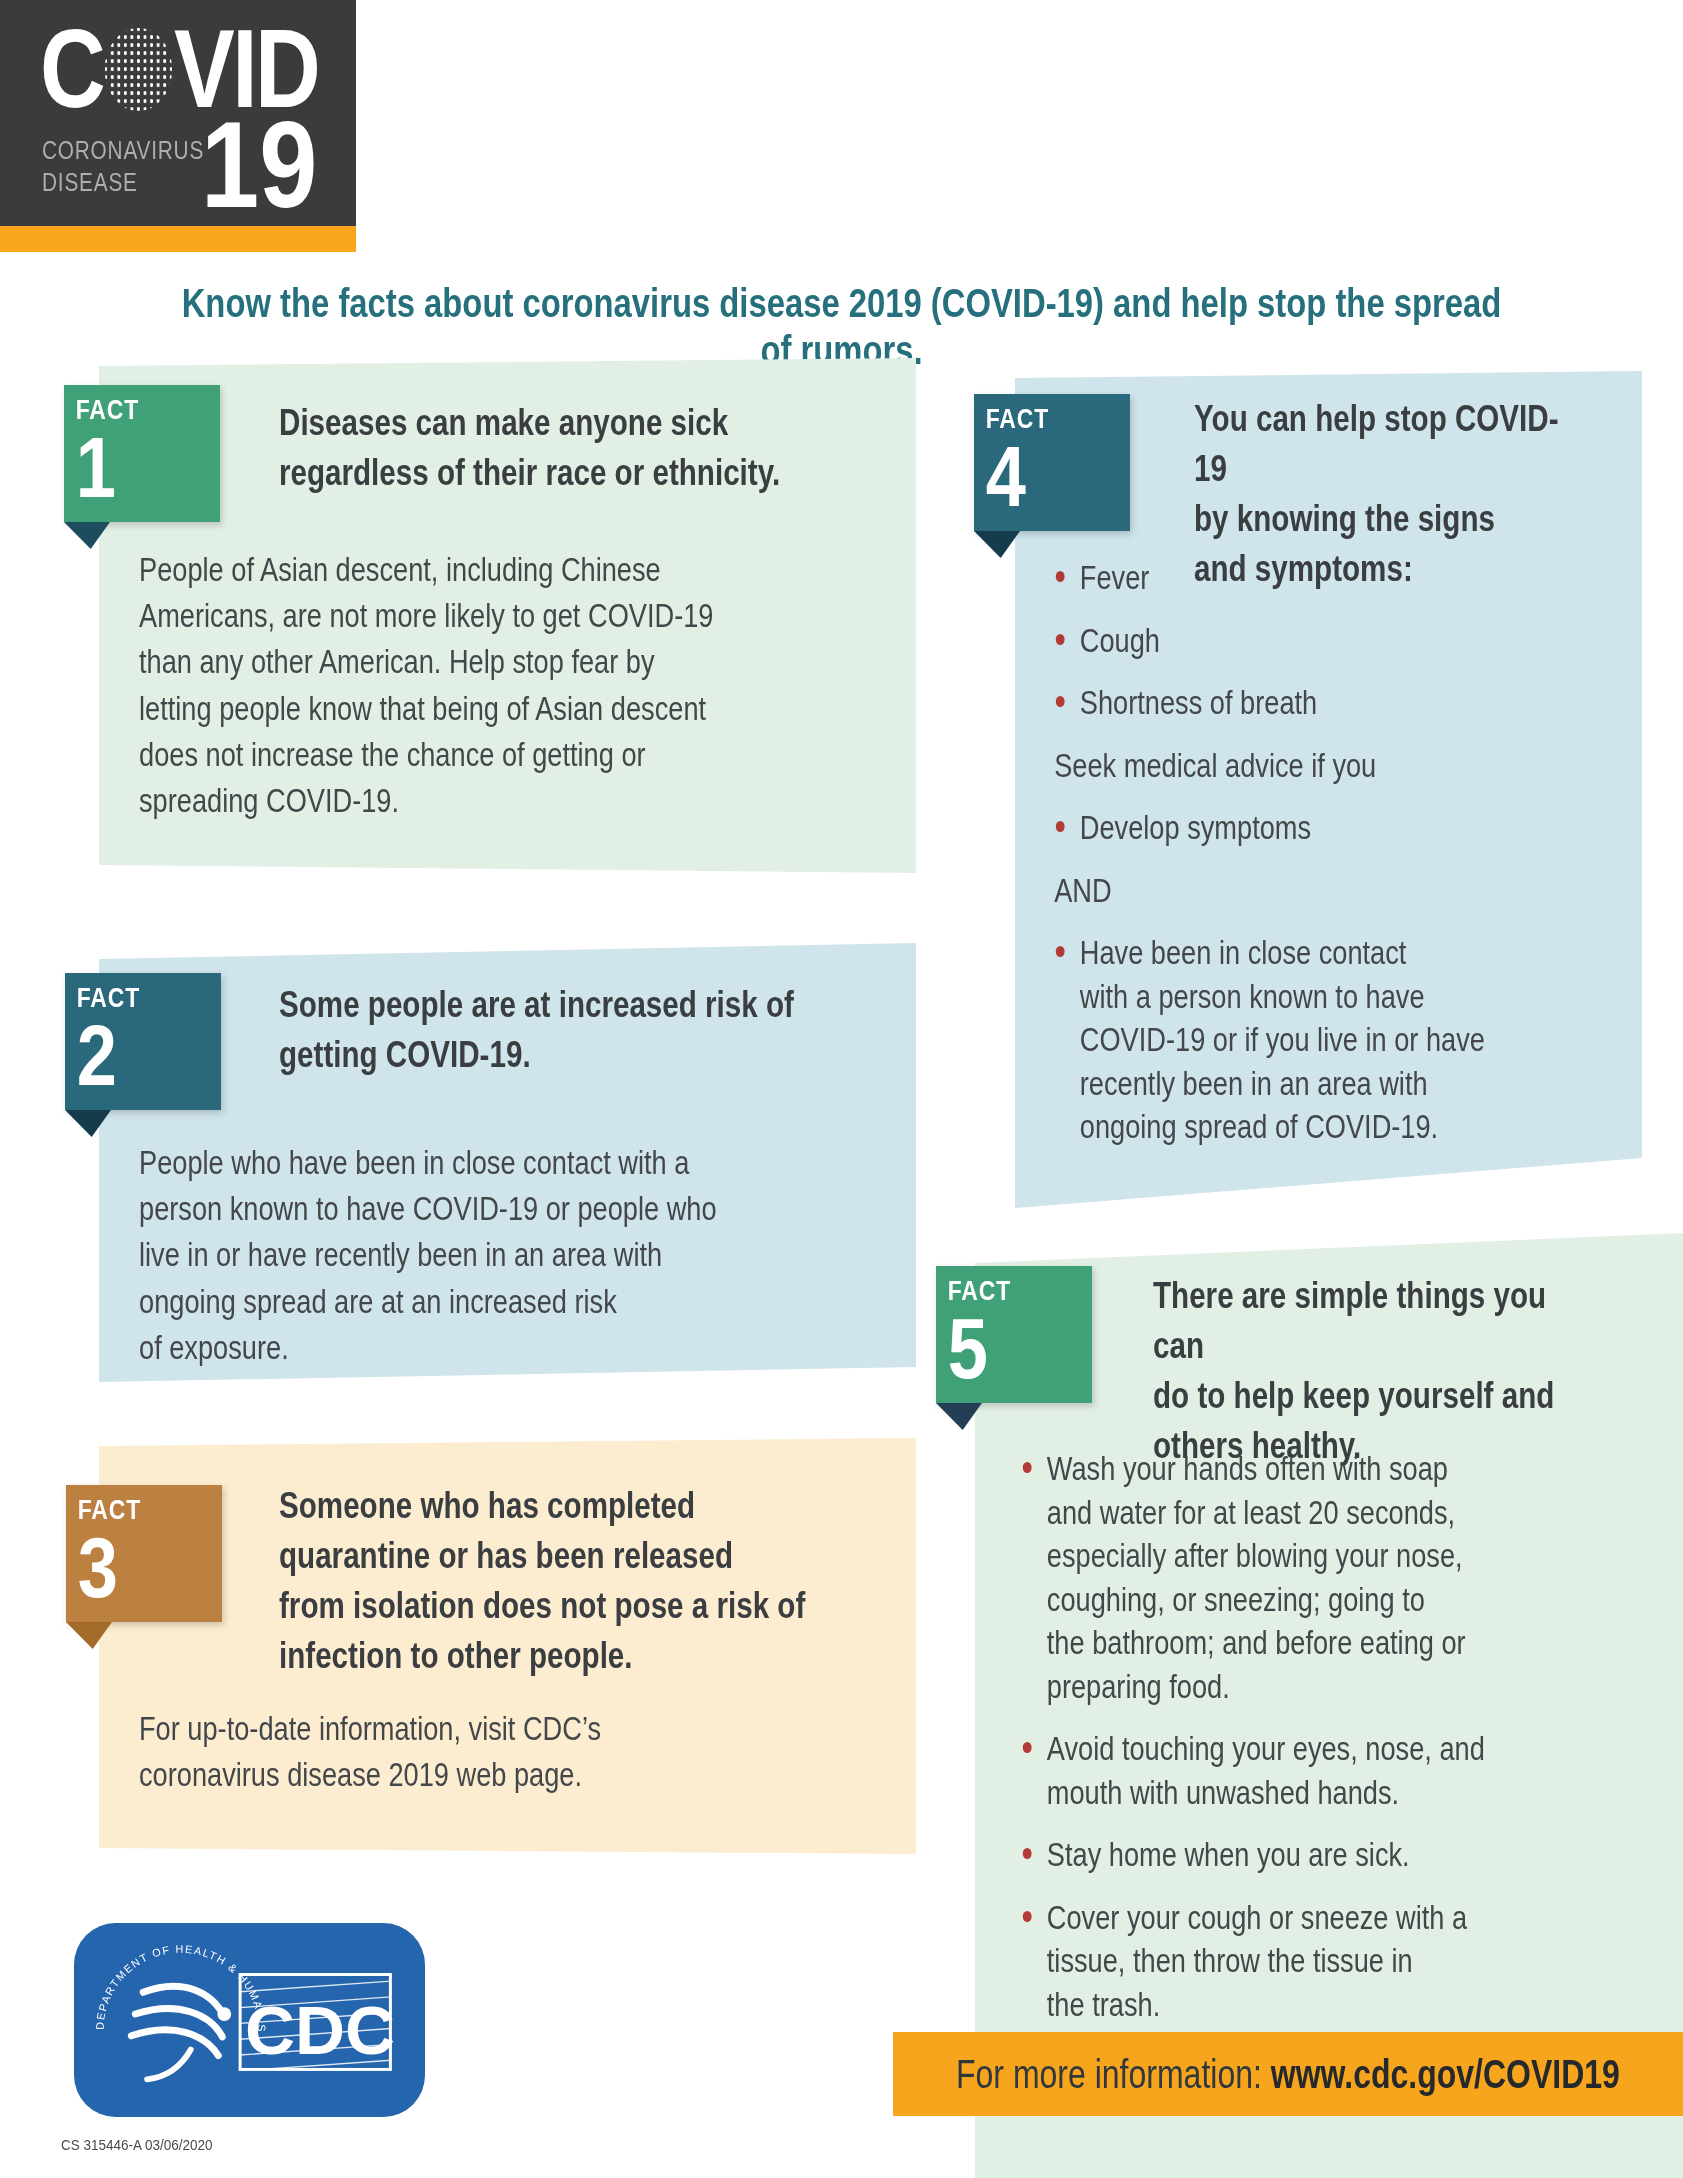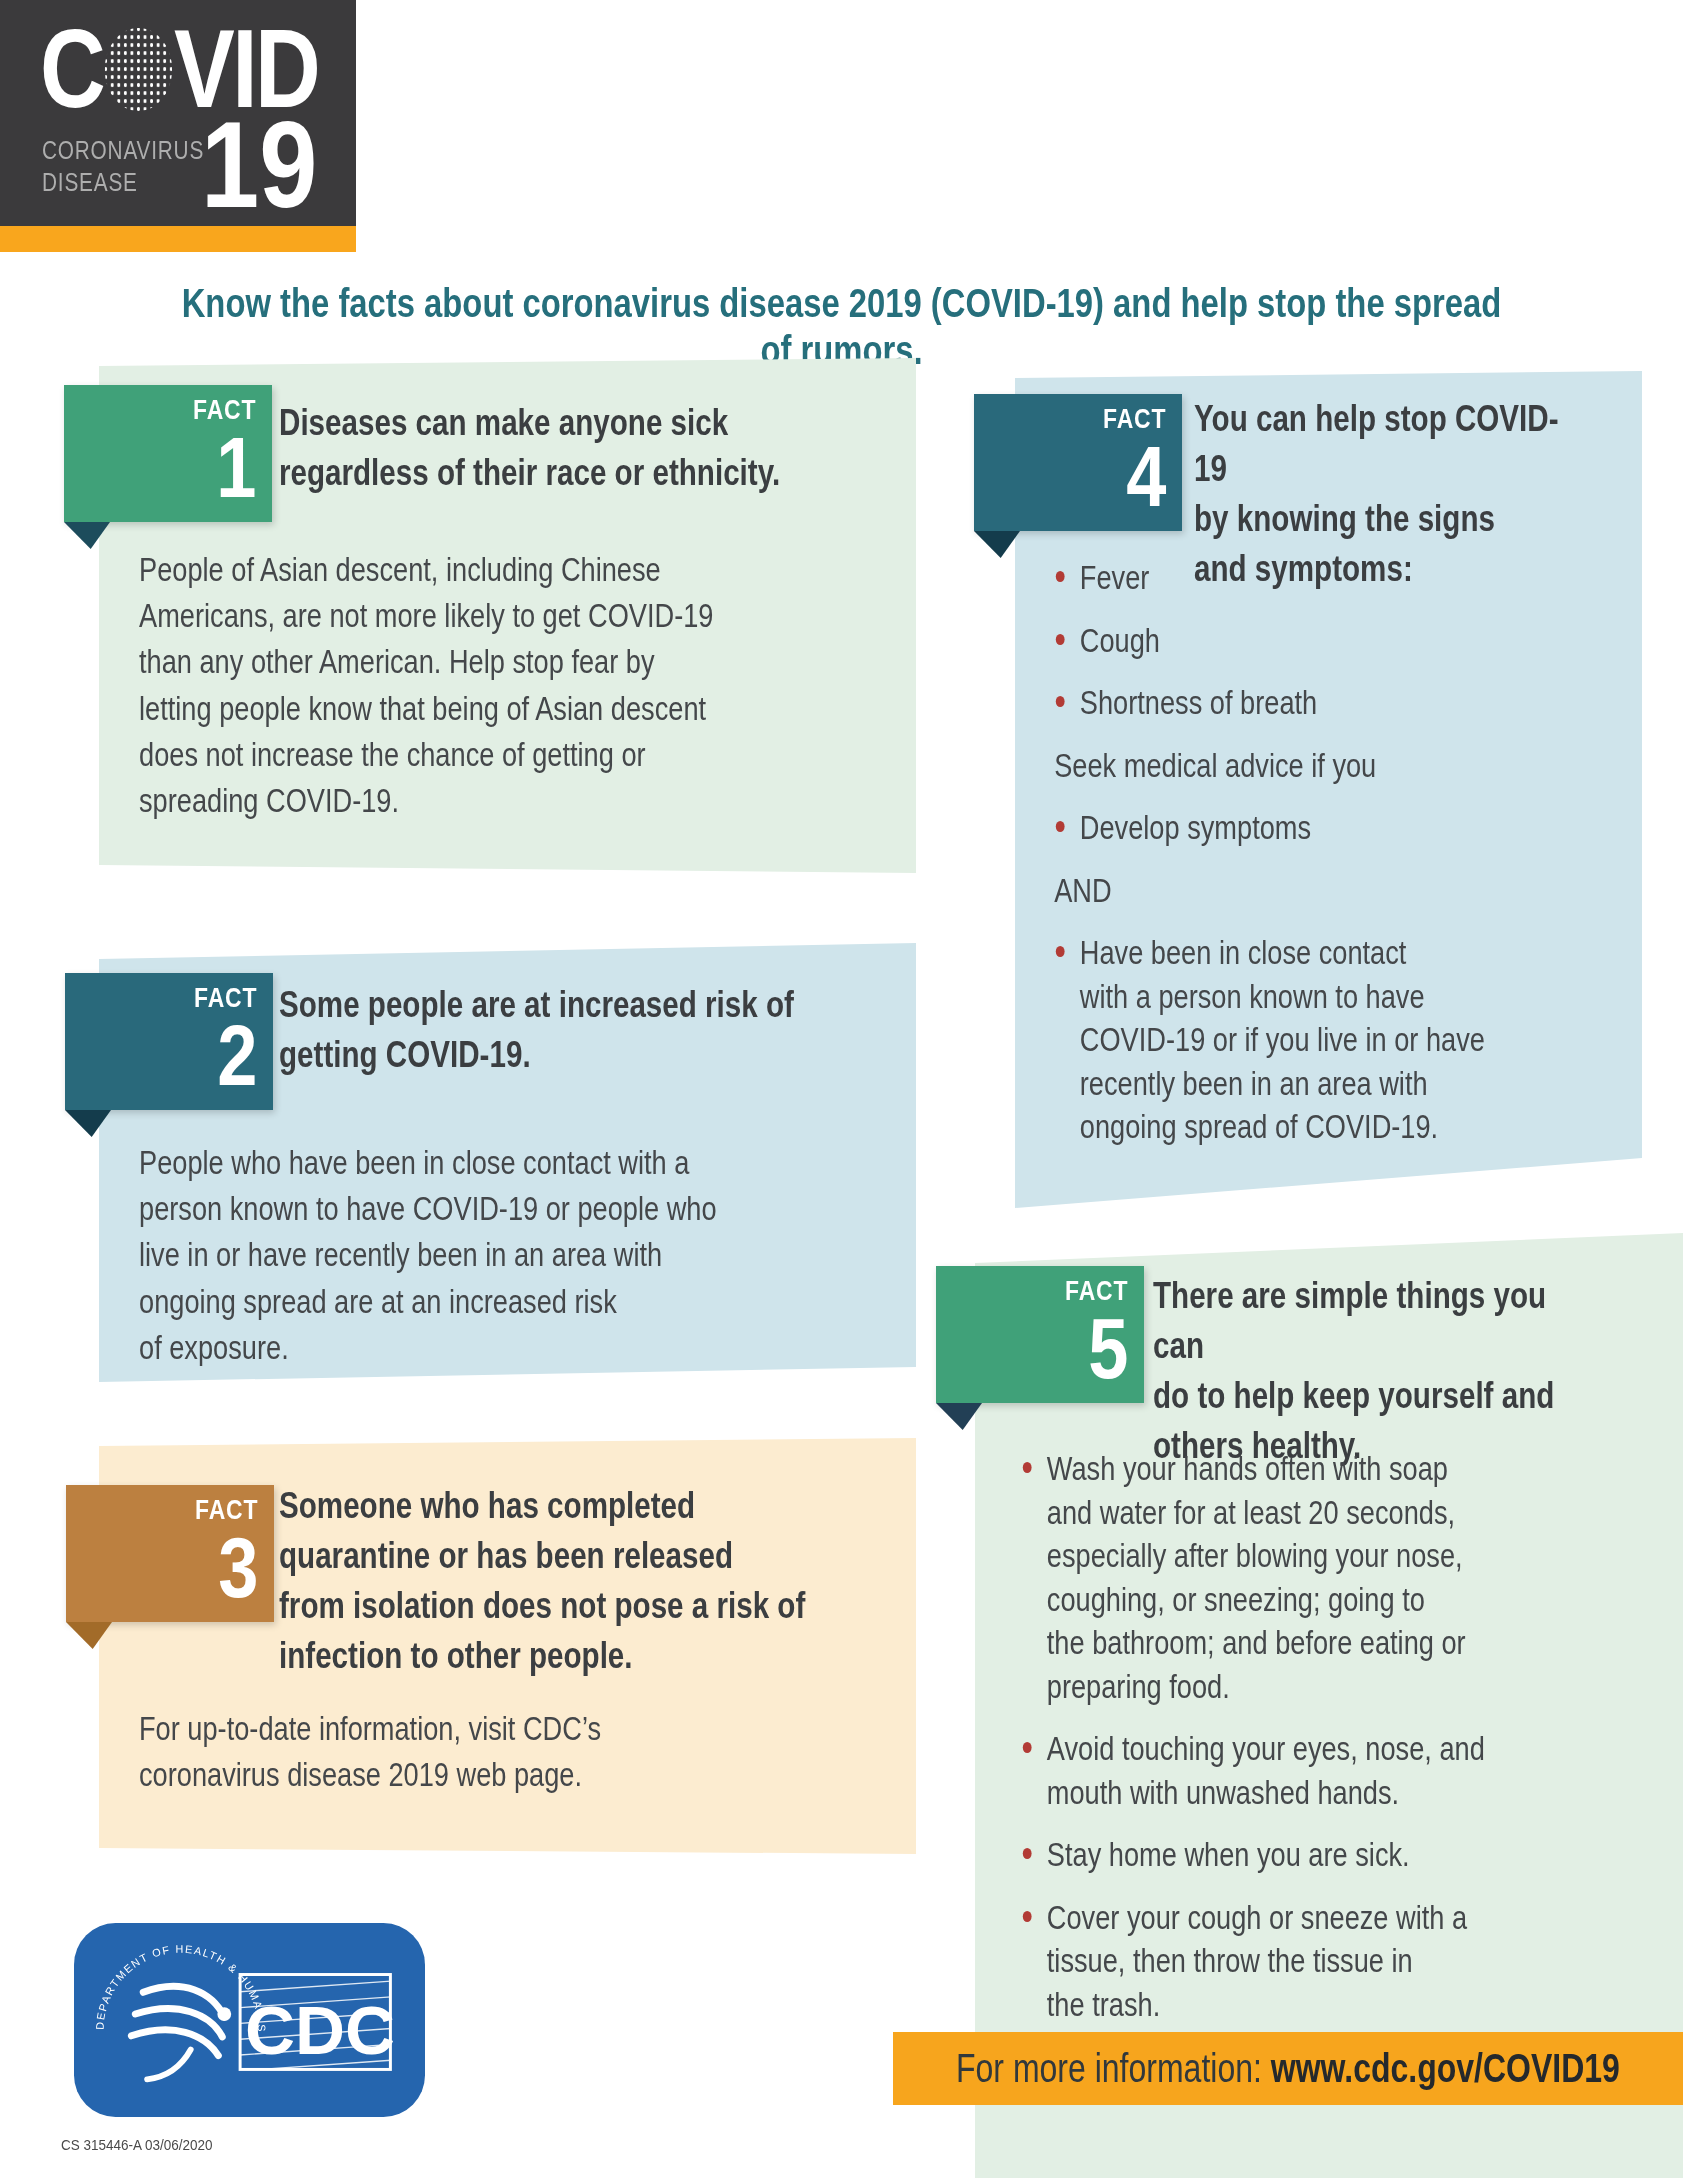--- a/index.html
+++ b/index.html
@@ -34,21 +34,21 @@
         clip-path:polygon(0 8px,100% 0,100% 100%,0 calc(100% - 8px));}
   .box2{left:99px;top:943px;width:817px;height:439px;background:#cfe4eb;
         clip-path:polygon(0 16px,100% 0,100% calc(100% - 15px),0 100%);}
   .box3{left:99px;top:1438px;width:817px;height:416px;background:#fcecd0;
         clip-path:polygon(0 8px,100% 0,100% 100%,0 calc(100% - 6px));}
   .box4{left:1015px;top:371px;width:627px;height:837px;background:#cfe4eb;
         clip-path:polygon(0 7px,100% 0,100% calc(100% - 50px),0 100%);}
   .box5{left:975px;top:1233px;width:708px;height:945px;background:#e2efe4;
         clip-path:polygon(0 30px,100% 0,100% 100%,0 100%);}
 
-  .badge{position:absolute;width:208px;height:137px;color:#fff;text-align:right;
+  .badge{position:absolute;width:156px;height:137px;color:#fff;text-align:left;
          box-shadow:2px 3px 7px rgba(0,0,0,.18);}
   .badge .flabel{font-size:27px;font-weight:700;letter-spacing:1px;margin-top:10px;transform:scaleX(.85);}
   .badge .fnum{font-size:85px;font-weight:700;line-height:.95;margin-top:2px;transform:scaleX(.85);}
   .bg-green{background:#40a179;}
   .bg-teal{background:#29697b;}
   .bg-brown{background:#bc8040;}
   .b1{left:64px;top:385px;}  .b2{left:65px;top:973px;}  .b3{left:66px;top:1485px;}
   .b4{left:974px;top:394px;} .b5{left:936px;top:1266px;}
 
   .fold{position:absolute;width:46px;height:27px;clip-path:polygon(0 0,100% 0,58% 100%);}
@@ -70,21 +70,21 @@
   .items{position:absolute;font-size:34px;line-height:1.28;color:#44474a;
          transform:scaleX(.8);transform-origin:0 0;}
   .items4{left:1051px;top:556px;width:752px;}
   .items5{left:1018px;top:1447px;width:832px;}
   .item{position:relative;margin-bottom:19px;white-space:pre-line;}
   .item.bullet{padding-left:36px;}
   .item.plain{padding-left:4px;}
   .dot{position:absolute;left:6px;top:15px;width:11px;height:11px;border-radius:50%;background:#b23b35;}
 
   
-  .footer-bar{position:absolute;left:893px;top:2032px;width:790px;height:73px;background:#f7a51d;
+  .footer-bar{position:absolute;left:893px;top:2032px;width:790px;height:84px;background:#f7a51d;
               display:flex;align-items:center;justify-content:center;}
   .footer-text{font-size:40px;color:#31383c;transform:scaleX(.8);white-space:nowrap;}
   .footer-text .url{font-weight:700;color:#25292c;}
 
   .doc-code{position:absolute;left:61px;top:2136px;font-size:15px;color:#4a4a4a;transform:scaleX(.9);transform-origin:0 0;}
 
   .cdc-logo{position:absolute;left:74px;top:1923px;width:351px;height:194px;}
 </style>
 </head>
 <body>

